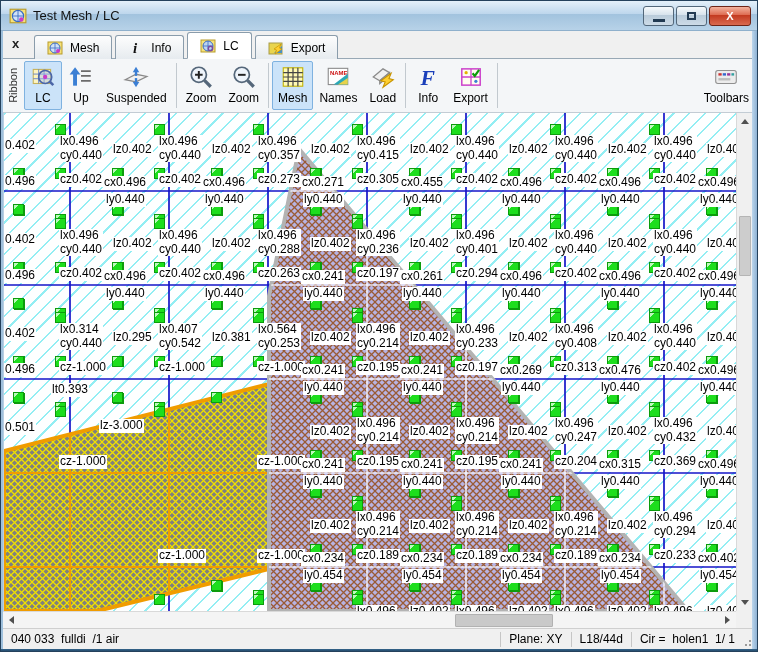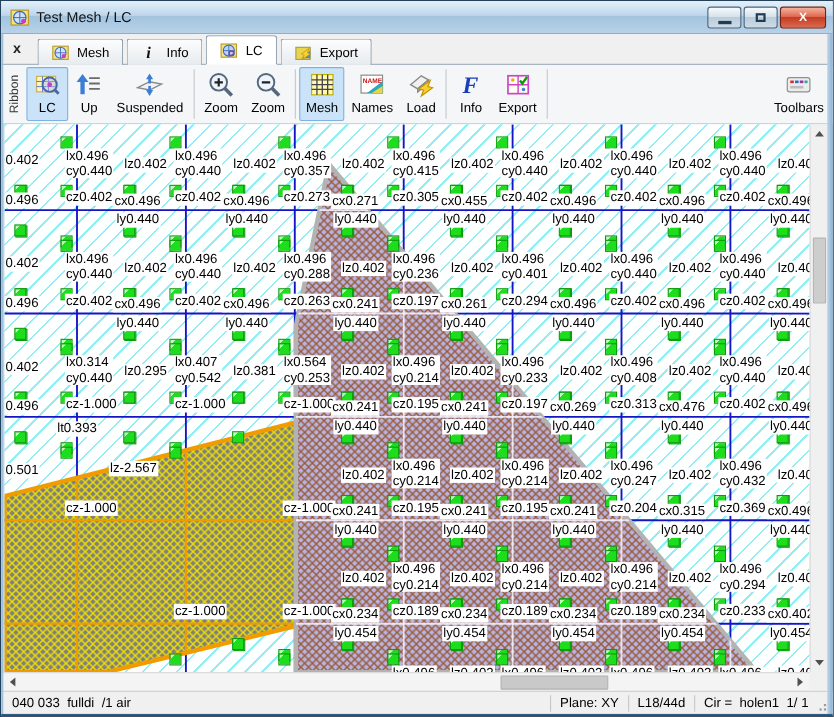--- a/index.html
+++ b/index.html
@@ -676,21 +676,21 @@
       <div class="lbl" style="left: 398px; top: 268px;">ly0.440</div>
       <div class="lbl" style="left: 451px; top: 248px;">cz0.197</div>
       <div class="lbl" style="left: 495px; top: 251px;">cx0.269</div>
       <div class="lbl" style="left: 497px; top: 268px;">ly0.440</div>
       <div class="lbl" style="left: 550px; top: 248px;">cz0.313</div>
       <div class="lbl" style="left: 594px; top: 251px;">cx0.476</div>
       <div class="lbl" style="left: 596px; top: 268px;">ly0.440</div>
       <div class="lbl" style="left: 649px; top: 248px;">cz0.402</div>
       <div class="lbl" style="left: 693px; top: 251px;">cx0.496</div>
       <div class="lbl" style="left: 695px; top: 268px;">ly0.440</div>
-      <div class="lbl" style="left: 95px; top: 306px;">lz-2.567</div>
+      <div class="lbl" style="left: 95px; top: 306px;">lz-3.000</div>
       <div class="lbl" style="left: 306px; top: 312px;">lz0.402</div>
       <div class="lbl" style="left: 352px; top: 304px;">lx0.496
 cy0.214</div>
       <div class="lbl" style="left: 405px; top: 312px;">lz0.402</div>
       <div class="lbl" style="left: 451px; top: 304px;">lx0.496
 cy0.214</div>
       <div class="lbl" style="left: 504px; top: 312px;">lz0.402</div>
       <div class="lbl" style="left: 550px; top: 304px;">lx0.496
 cy0.247</div>
       <div class="lbl" style="left: 603px; top: 312px;">lz0.402</div>

